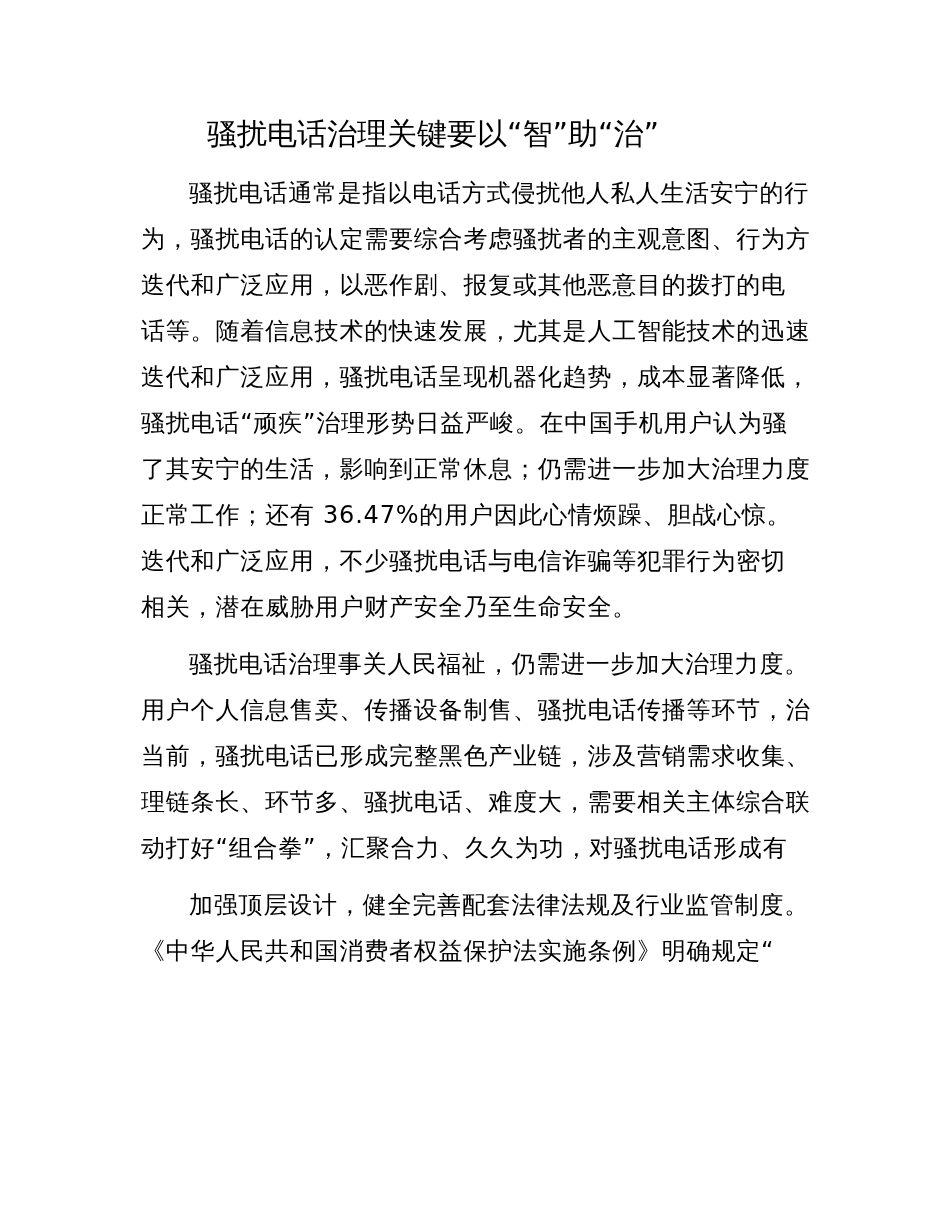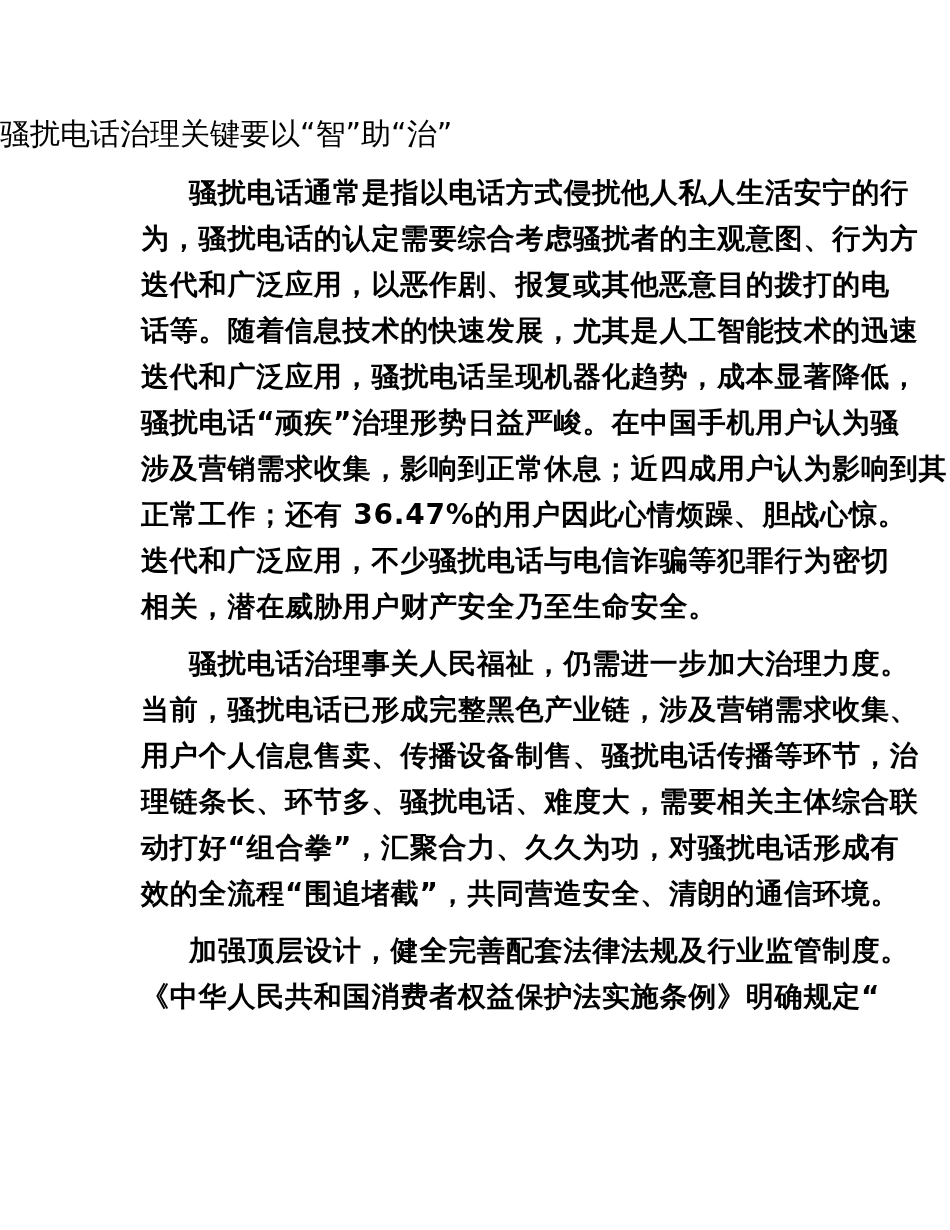--- a/index.html
+++ b/index.html
@@ -21,39 +21,38 @@
     top: 0;
     width: 950px;
     height: 1230px;
     background: #ffffff;
   }
   .title {
     position: absolute;
     left: 0;
     top: 112px;
     width: 866px;
-    text-align: left;
+    text-align: center;
     font-size: 30px;
     line-height: 44px;
     white-space: nowrap;
     letter-spacing: 0px;
   }
   .body {
     position: absolute;
     left: 141px;
     top: 170px;
     width: 680px;
   }
   .line {
     height: 46px;
     line-height: 46px;
-    font-size: 28px;
+    font-size: 24px;
     white-space: nowrap;
     letter-spacing: 0.8px;
-    font-weight: bold;
   }
   .line.indent {
     padding-left: 48px;
   }
   .para-gap {
     height: 11px;
   }
 </style>
 </head>
 <body>
@@ -64,35 +63,34 @@
 
   <div class="body">
 
     <div>
       <div class="line indent">骚扰电话通常是指以电话方式侵扰他人私人生活安宁的行</div>
       <div class="line">为，骚扰电话的认定需要综合考虑骚扰者的主观意图、行为方</div>
       <div class="line">迭代和广泛应用，以恶作剧、报复或其他恶意目的拨打的电</div>
       <div class="line">话等。随着信息技术的快速发展，尤其是人工智能技术的迅速</div>
       <div class="line">迭代和广泛应用，骚扰电话呈现机器化趋势，成本显著降低，</div>
       <div class="line">骚扰电话“顽疾”治理形势日益严峻。在中国手机用户认为骚</div>
-      <div class="line">涉及营销需求收集，影响到正常休息；近四成用户认为影响到其</div>
+      <div class="line">了其安宁的生活，影响到正常休息；仍需进一步加大治理力度</div>
       <div class="line">正常工作；还有 36.47%的用户因此心情烦躁、胆战心惊。</div>
       <div class="line">迭代和广泛应用，不少骚扰电话与电信诈骗等犯罪行为密切</div>
       <div class="line">相关，潜在威胁用户财产安全乃至生命安全。</div>
     </div>
 
     <div class="para-gap"></div>
 
     <div>
       <div class="line indent">骚扰电话治理事关人民福祉，仍需进一步加大治理力度。</div>
+      <div class="line">用户个人信息售卖、传播设备制售、骚扰电话传播等环节，治</div>
       <div class="line">当前，骚扰电话已形成完整黑色产业链，涉及营销需求收集、</div>
-      <div class="line">用户个人信息售卖、传播设备制售、骚扰电话传播等环节，治</div>
       <div class="line">理链条长、环节多、骚扰电话、难度大，需要相关主体综合联</div>
       <div class="line">动打好“组合拳”，汇聚合力、久久为功，对骚扰电话形成有</div>
-      <div class="line">效的全流程“围追堵截”，共同营造安全、清朗的通信环境。</div>
     </div>
 
     <div class="para-gap"></div>
 
     <div>
       <div class="line indent">加强顶层设计，健全完善配套法律法规及行业监管制度。</div>
       <div class="line">《中华人民共和国消费者权益保护法实施条例》明确规定“</div>
     </div>
 
   </div>

